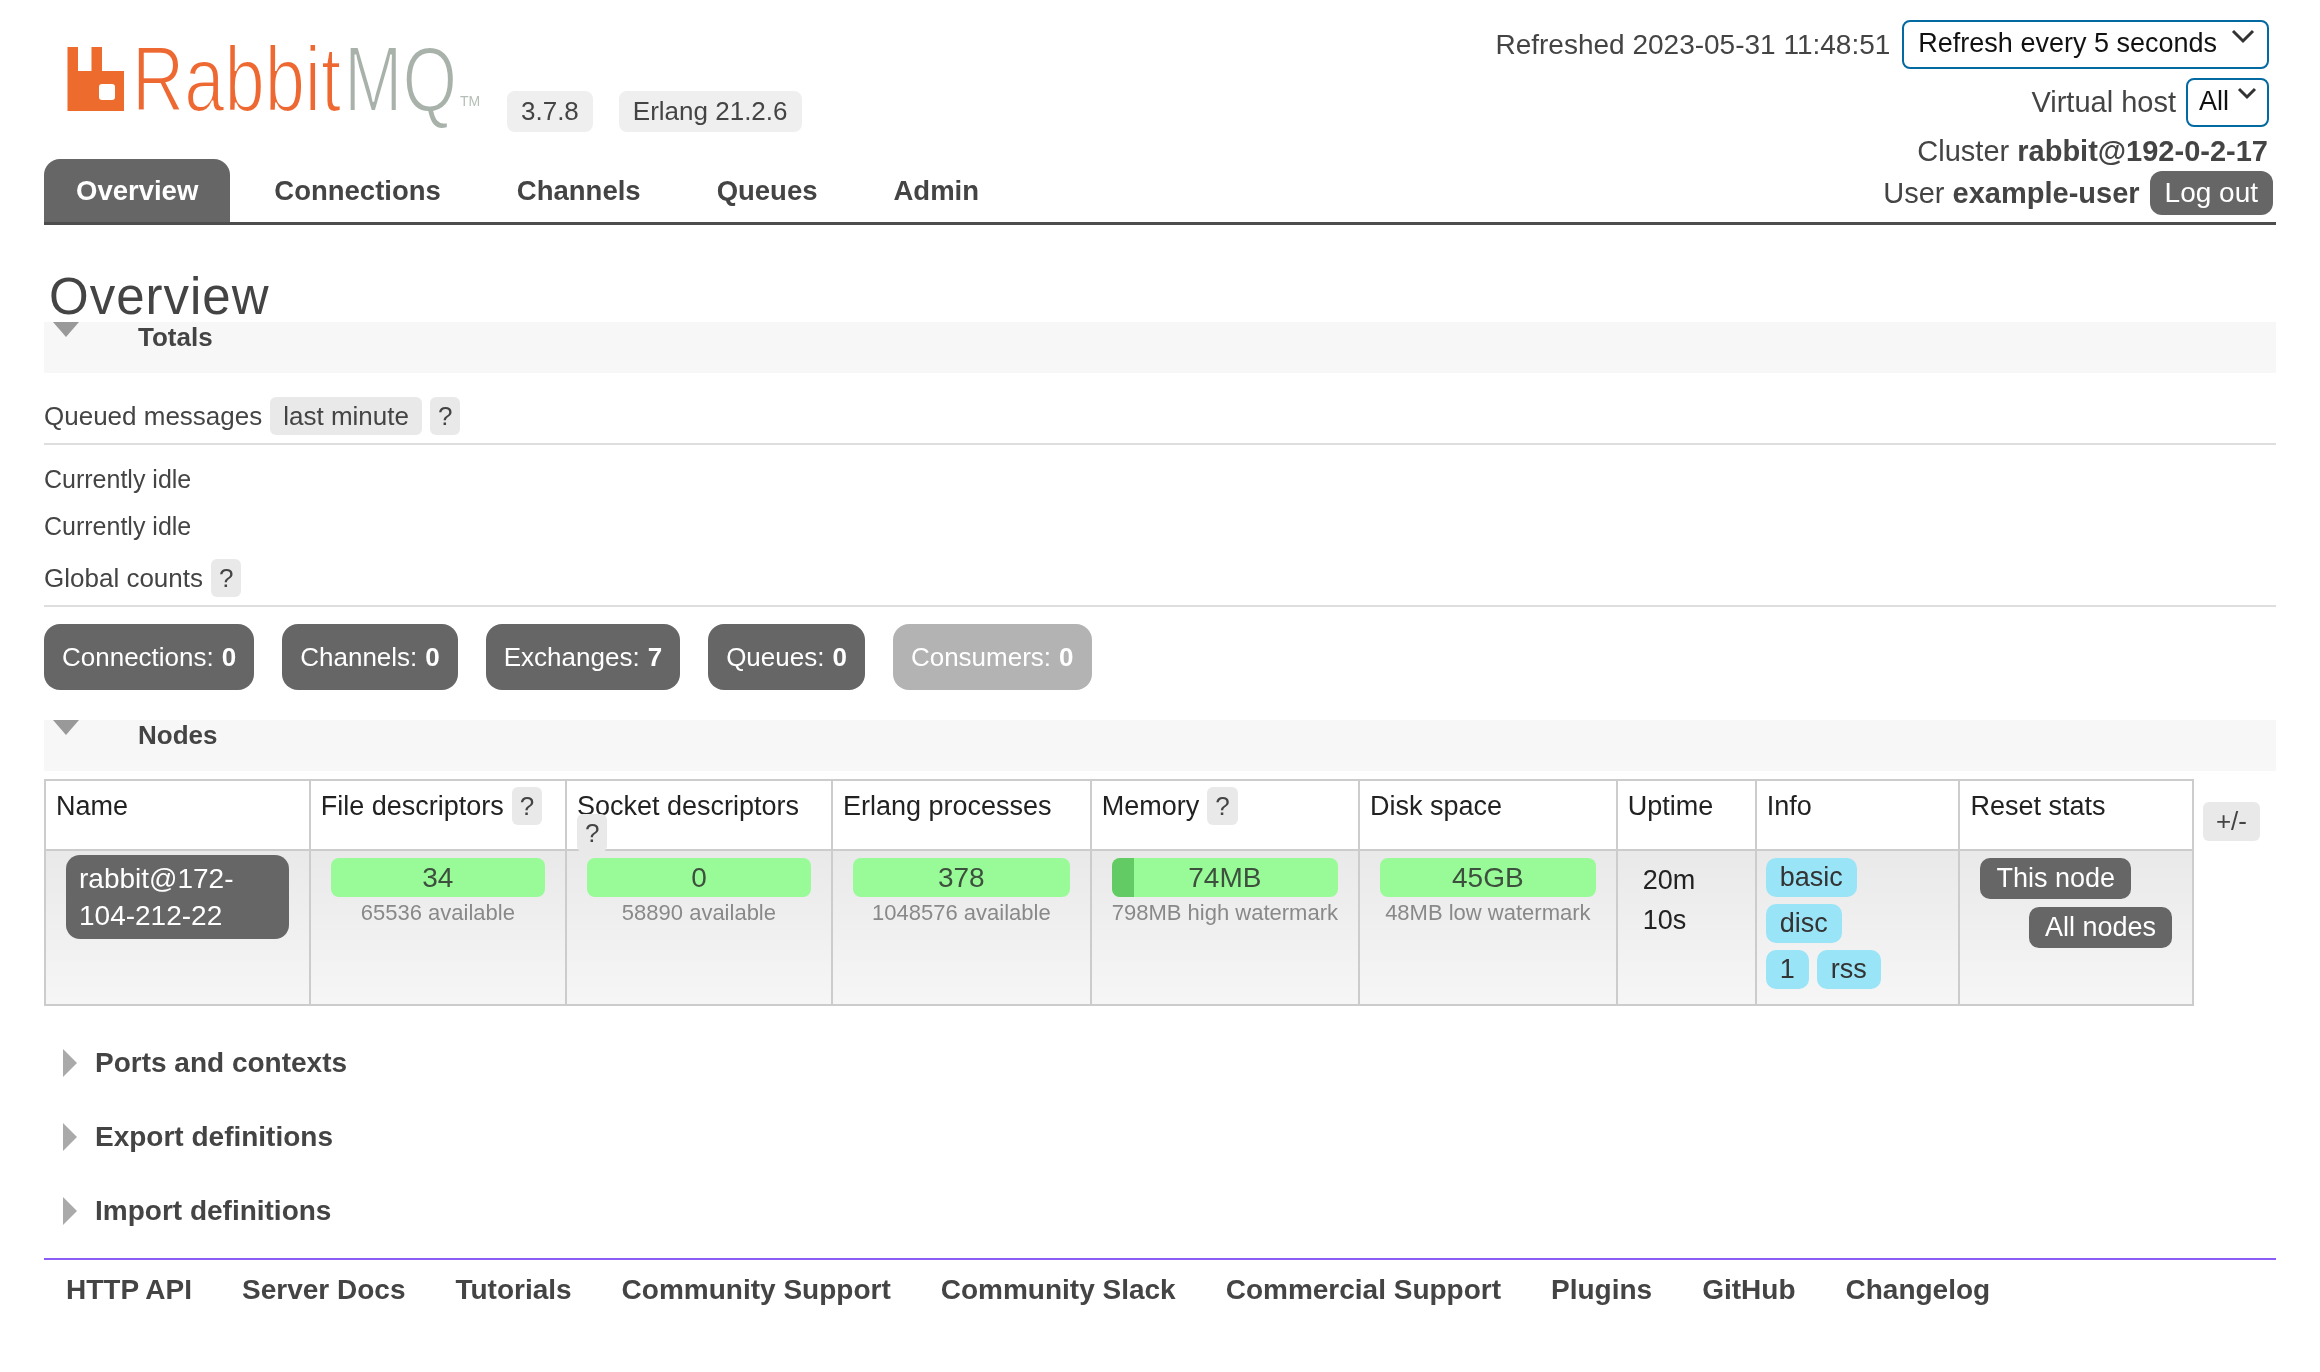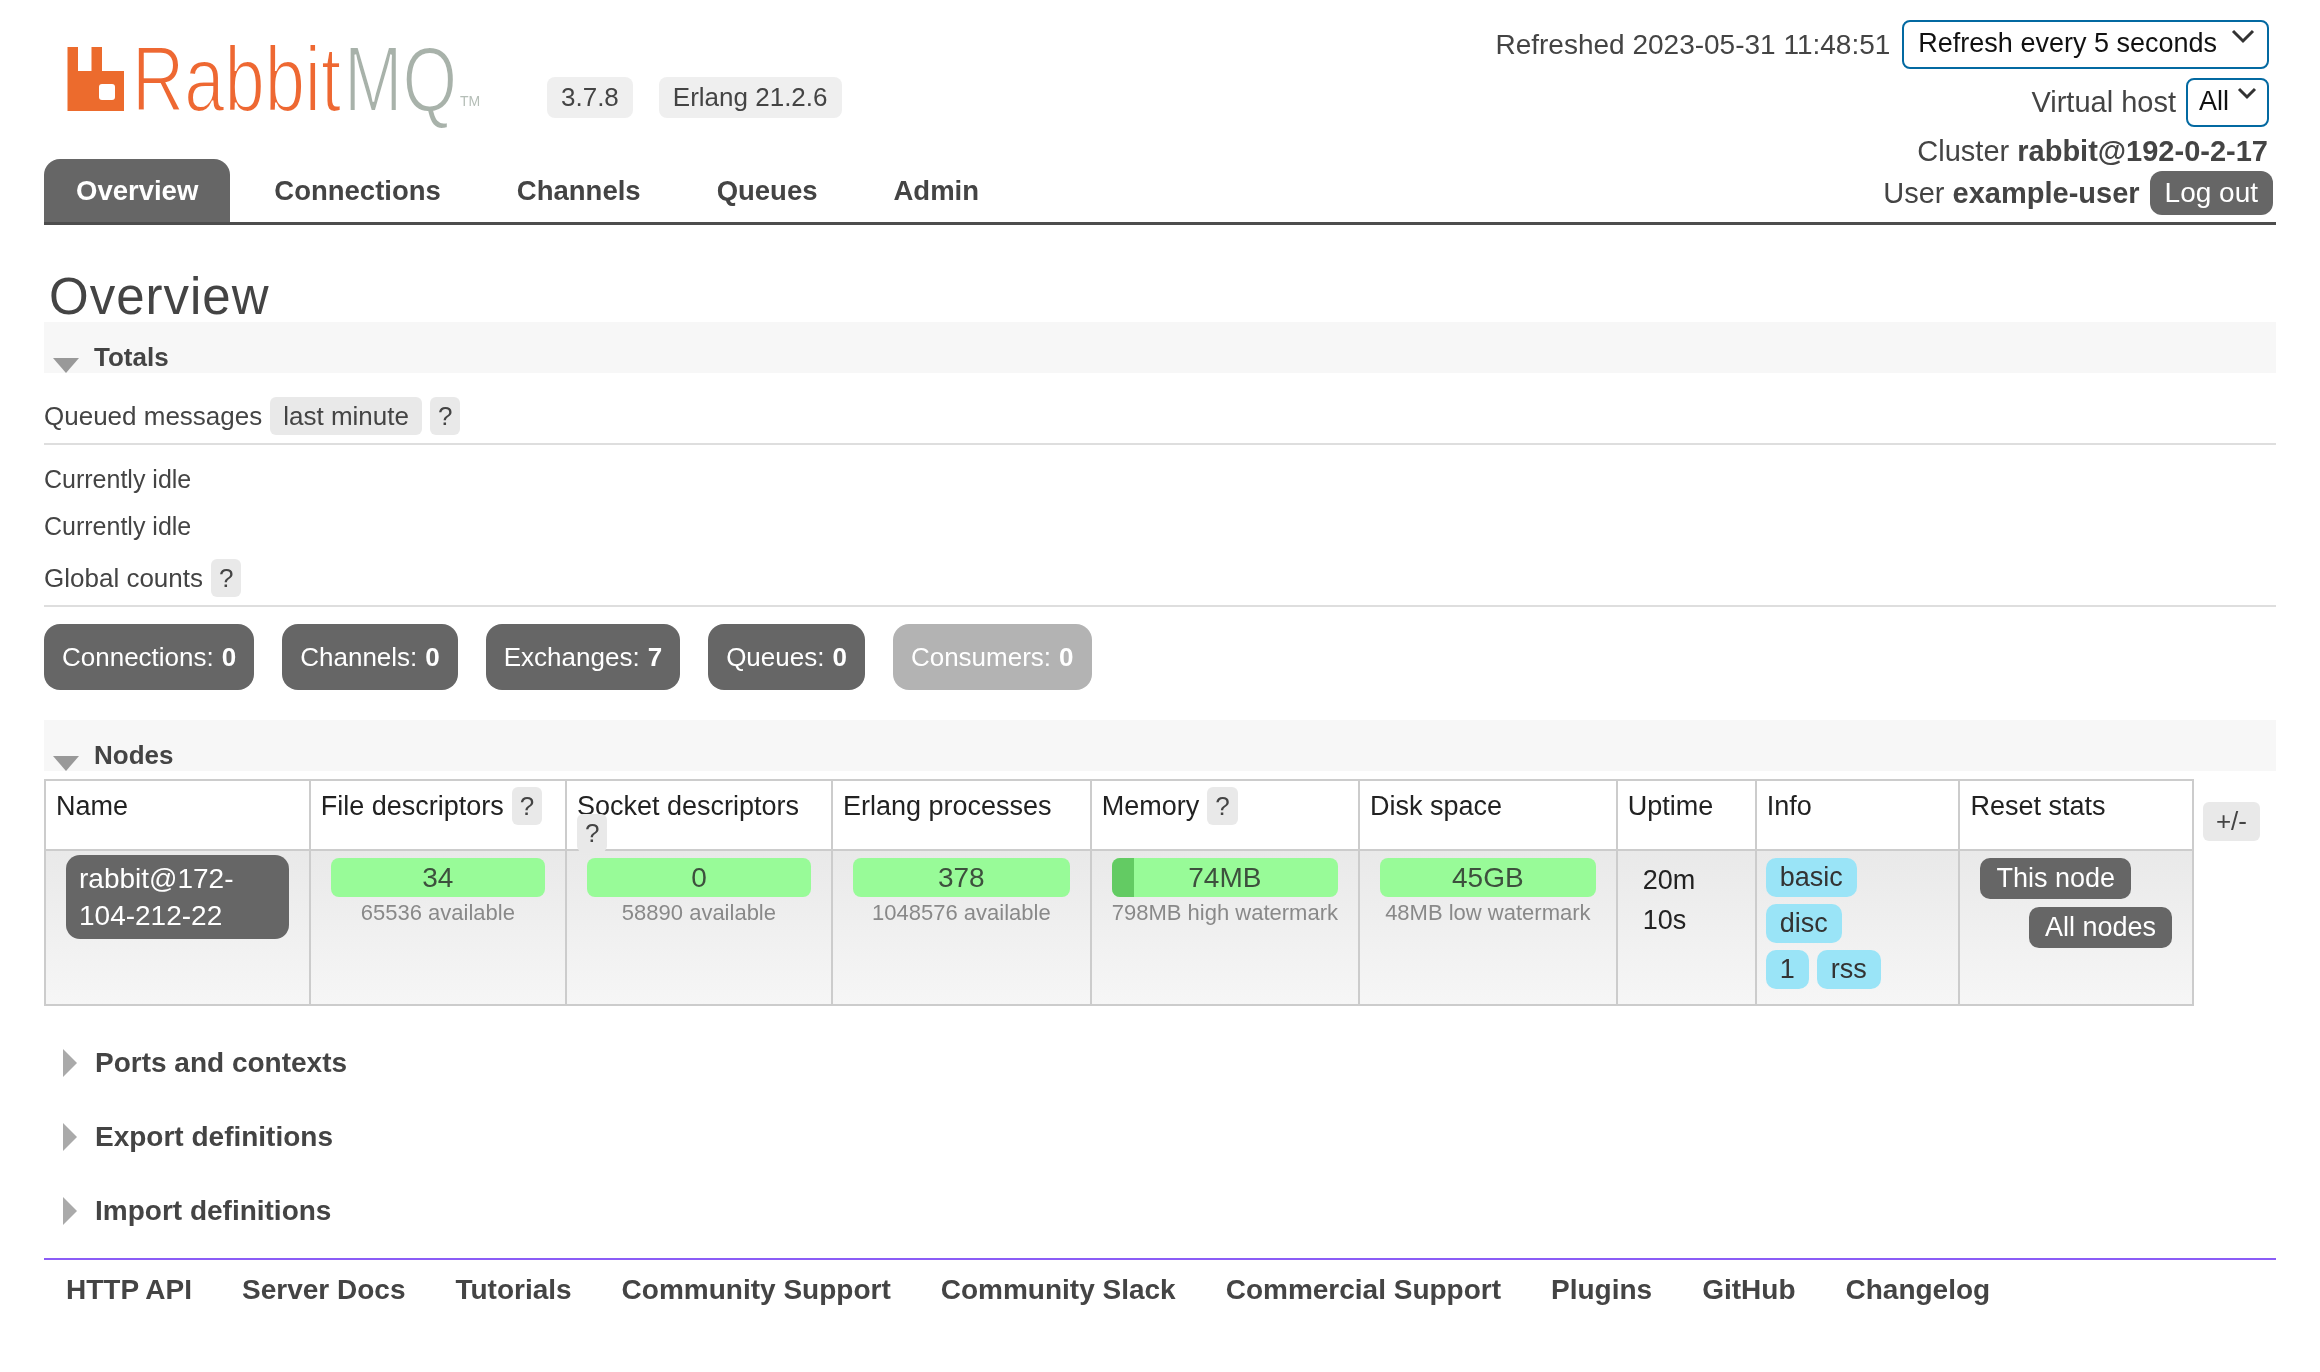--- a/index.html
+++ b/index.html
@@ -1,37 +1,37 @@
 <!DOCTYPE html>
 <html><head>
 <meta charset="utf-8">
 <style>
 * { box-sizing: border-box; margin: 0; padding: 0; }
 html,body { width: 2320px; height: 1372px; background: #fff; overflow: hidden; }
 body { font-family: "Liberation Sans", sans-serif; color: #444; font-size: 25px; }
 #hdr { position: relative; height: 225px; }
 #tabline { position: absolute; left: 44px; right: 44px; top: 222px; height: 3px; background: #4d4d4d; }
 .badge { display: inline-block; background: #efefef; border-radius: 8px; padding: 5px 14px; font-size: 26px; color: #444; }
-#verbadges { position: absolute; left: 507px; top: 77px; margin-left: 40px; }
+#verbadges { position: absolute; left: 507px; top: 91px; }
 #verbadges .badge { margin-right: 26px; }
 
 .r1 { position: absolute; top: 20px; right: 51px; display: flex; align-items: center; }
 .r1 .txt { font-size: 28px; color: #444; margin-right: 12px; }
 .selbox { background: #fff; border: 2px solid #0369a1; border-radius: 8px; display: inline-flex; font-size: 27px; color: #111; }
 #row2 { position: absolute; top: 78px; right: 51px; display: flex; align-items: center; }
 #row3 { position: absolute; top: 135px; right: 52px; font-size: 29px; }
 #row4 { position: absolute; top: 171px; right: 47px; display: flex; align-items: center; font-size: 29px; }
 .logout { background: #666; color: #fff; border-radius: 12px; padding: 6px 15px; font-size: 28px; margin-left: 10px; }
 
 #tabs { position: absolute; left: 44px; top: 159px; height: 63px; display: flex; font-weight: bold; font-size: 27.5px; color: #444; }
 #tabs .tab { padding: 0 32px; margin-right: 12px; display: flex; align-items: center; }
 #tabs .active { background: #666; color: #fff; border-radius: 16px 16px 0 0; }
 #main { padding: 0 44px; }
 h1 { font-size: 51px; font-weight: normal; color: #444; margin-top: 42px; margin-left: 5px; letter-spacing: 1px; }
-.secbar { background: #f7f7f7; height: 51px; display: flex; align-items: flex-end; margin-top: -4px; }
+.secbar { background: #f7f7f7; height: 51px; display: flex; align-items: flex-start; margin-top: -4px; gap: 44px; }
 .secbar .tri { width: 0; height: 0; border-left: 13px solid transparent; border-right: 13px solid transparent; border-top: 15px solid #999; margin-left: 9px; margin-right: 15px; }
 .secbar b { font-size: 26px; color: #444; }
 h3 { font-size: 26px; font-weight: normal; color: #444; border-bottom: 2px solid #dedede; padding-bottom: 11px; }
 h3 .badge, .qbadge { background: #e9e9e9; border-radius: 6px; font-size: 26px; padding: 4px 13px; color: #444; margin-left: 8px; margin-top: 11px; }
 .idle { font-size: 25px; margin: 0; }
 .btnrow { display: flex; }
 .btn { background: #666; color: #fff; border-radius: 16px; font-size: 26px; padding: 1px 18px; height: 66px; display: flex; align-items: center; margin-right: 28px; }
 .btn b { margin-left: 8px; }
 .btn.light { background: #b3b3b3; }
 

